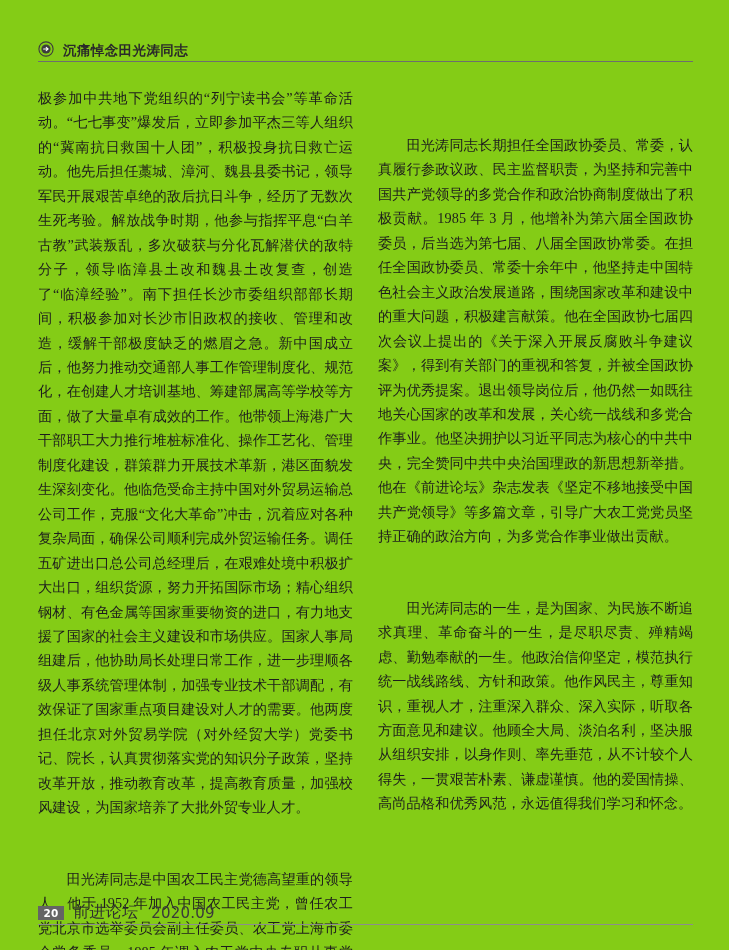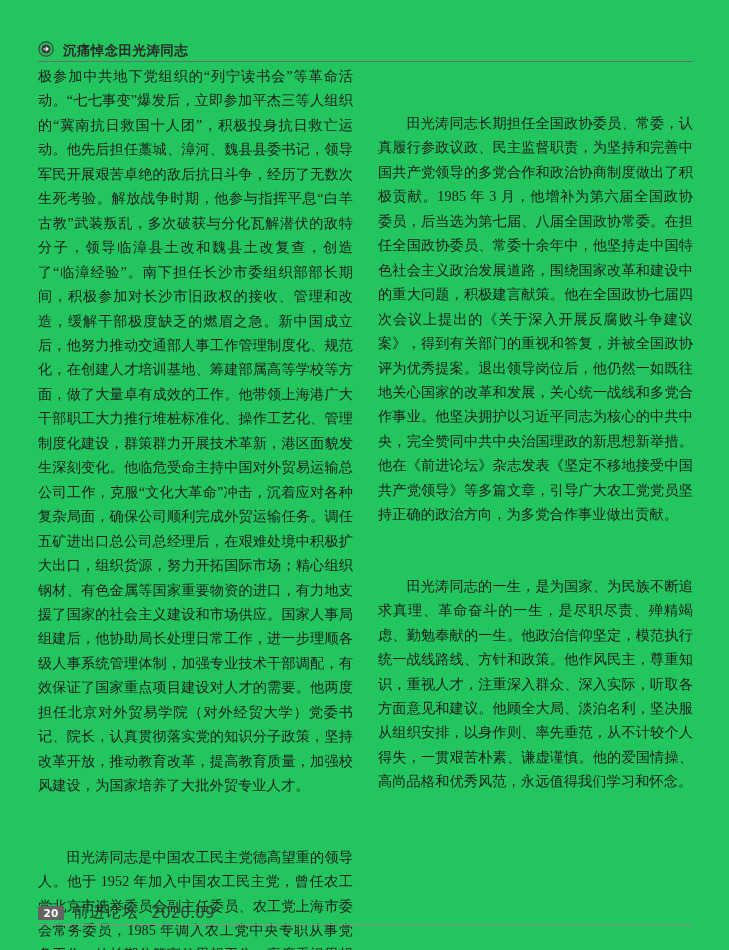--- a/index.html
+++ b/index.html
@@ -15,21 +15,21 @@
     color: #1b1b1b;
     position: relative;
     overflow: hidden;
   }
 
   .page {
     position: absolute;
     left: 0; top: 0;
     width: 729px;
     height: 950px;
-    background: #22c55e;
+    background: #84cc16;
   }
 
   
   .header {
     position: absolute;
     left: 38px;
     top: 36px;
     width: 655px;
     height: 26px;
     display: flex;
@@ -52,21 +52,21 @@
     letter-spacing: 0.4px;
     color: #2a2a2a;
     line-height: 16px;
     white-space: nowrap;
   }
 
   
   .body-cols {
     position: absolute;
     left: 38px;
-    top: 64px;
+    top: 86px;
     width: 655px;
     height: 800px;
     display: flex;
     justify-content: space-between;
   }
   .col {
     width: 315px;
   }
   .col p {
     margin: 0;

